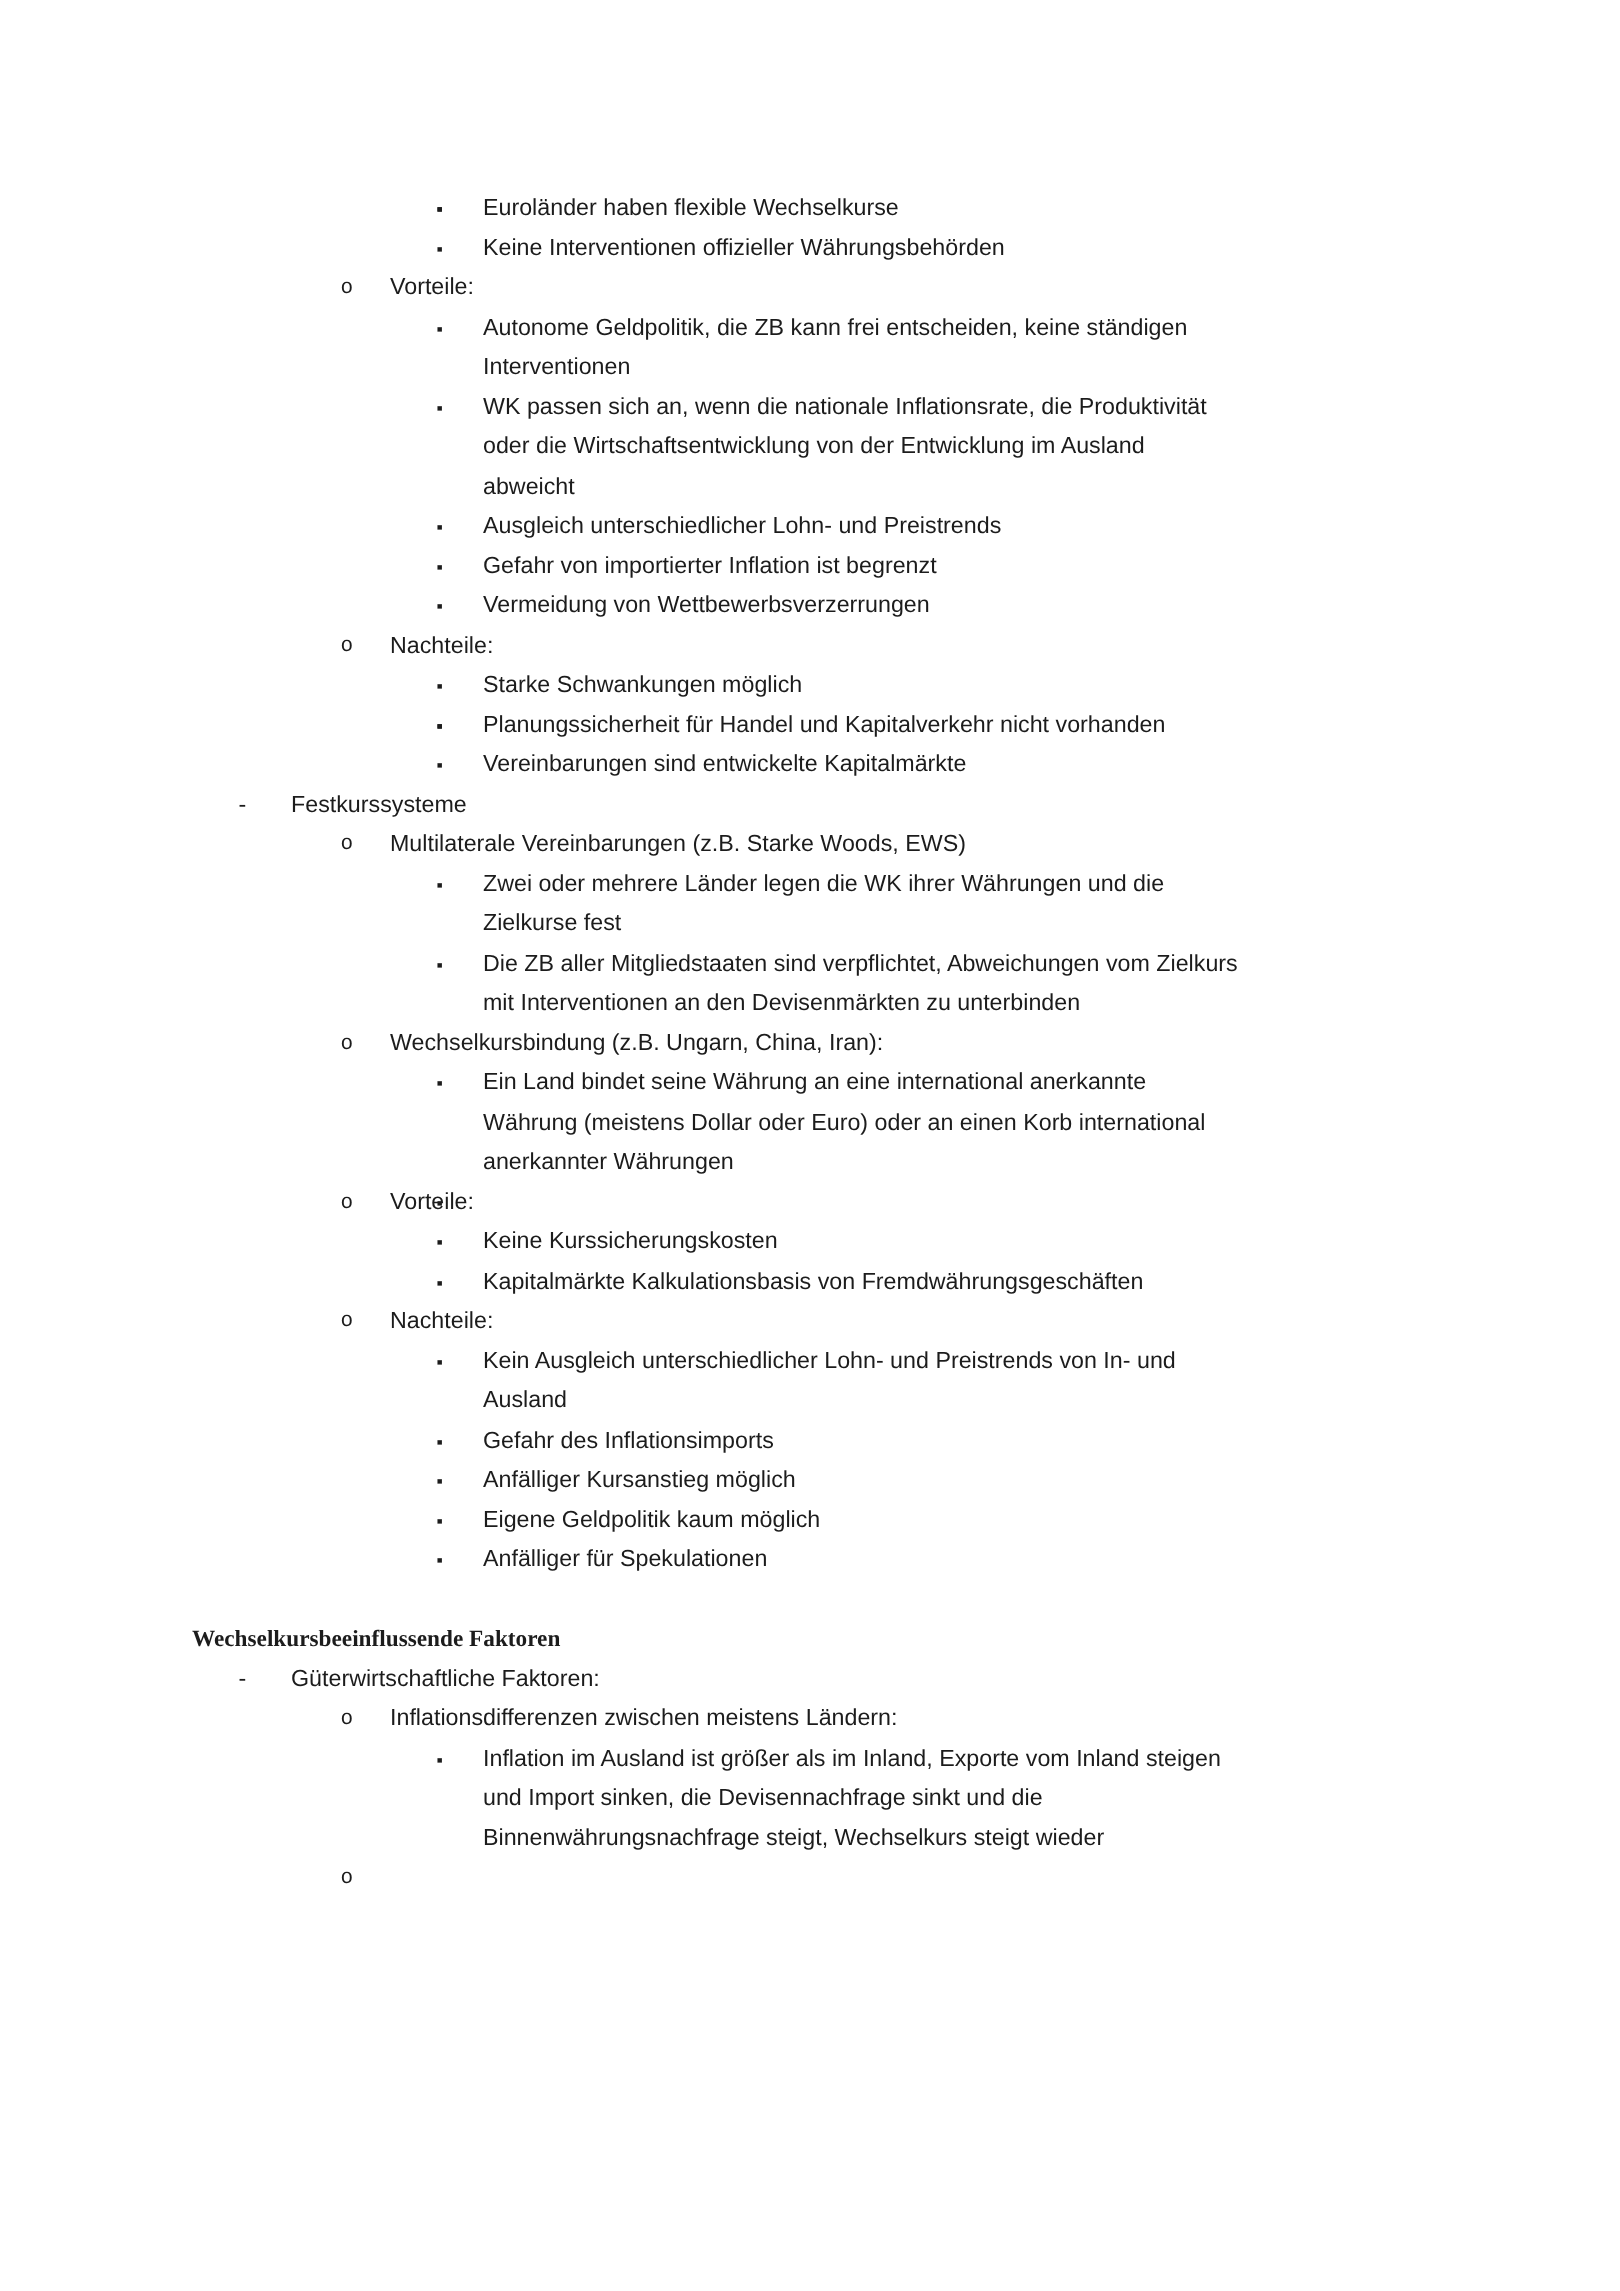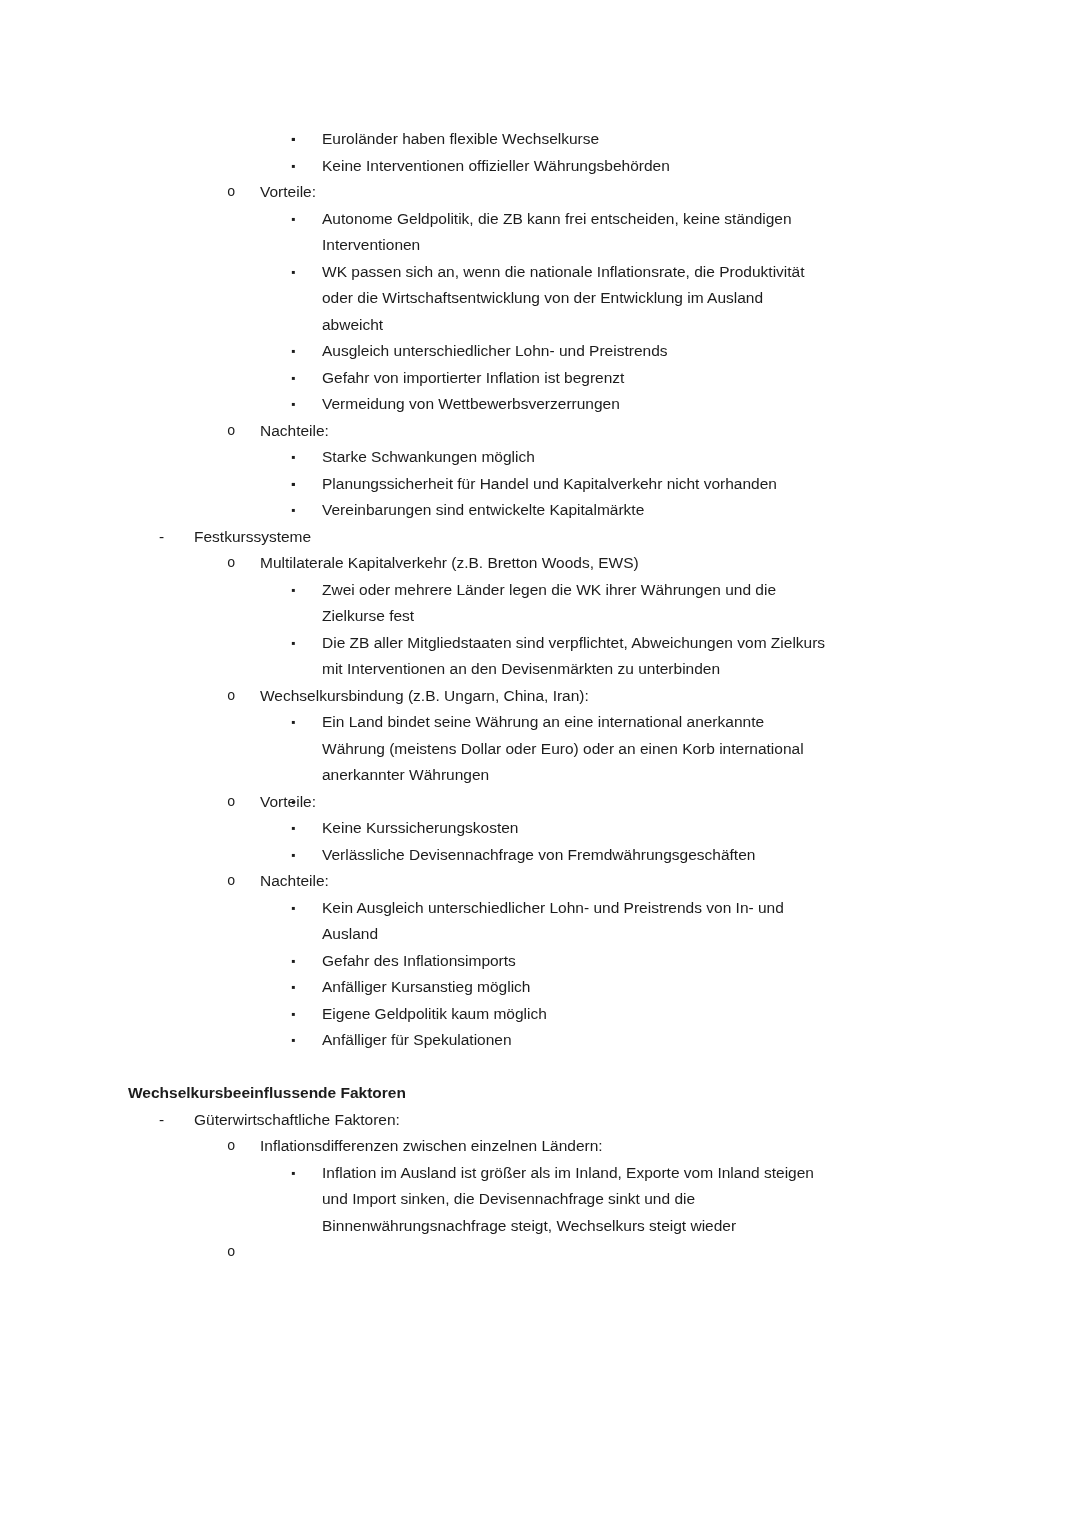--- a/index.html
+++ b/index.html
@@ -26,20 +26,21 @@
   }
   .row {
     position: relative;
   }
   .row .text {
     white-space: pre-line;
   }
   .row.heading {
     margin-top: 26.5px;
     font-weight: bold;
+    font-family: Liberation Serif, serif;
   }
   .row.level-1 { padding-left: 66px; }
   .row.level-2 { padding-left: 132px; }
   .row.level-3 { padding-left: 194px; }
   .marker {
     position: absolute;
     top: 0;
     display: inline-block;
     line-height: 26.5px;
   }
@@ -63,41 +64,41 @@
 abweicht</span></div>
       <div class="row bullet level-3"><span class="marker">▪</span><span class="text">Ausgleich unterschiedlicher Lohn- und Preistrends</span></div>
       <div class="row bullet level-3"><span class="marker">▪</span><span class="text">Gefahr von importierter Inflation ist begrenzt</span></div>
       <div class="row bullet level-3"><span class="marker">▪</span><span class="text">Vermeidung von Wettbewerbsverzerrungen</span></div>
       <div class="row bullet level-2"><span class="marker">o</span><span class="text">Nachteile:</span></div>
       <div class="row bullet level-3"><span class="marker">▪</span><span class="text">Starke Schwankungen möglich</span></div>
       <div class="row bullet level-3"><span class="marker">▪</span></div>
       <div class="row bullet level-3"><span class="marker">▪</span><span class="text">Planungssicherheit für Handel und Kapitalverkehr nicht vorhanden</span></div>
       <div class="row bullet level-3"><span class="marker">▪</span><span class="text">Vereinbarungen sind entwickelte Kapitalmärkte</span></div>
       <div class="row bullet level-1"><span class="marker">-</span><span class="text">Festkurssysteme</span></div>
-      <div class="row bullet level-2"><span class="marker">o</span><span class="text">Multilaterale Kapitalverkehr (z.B. Bretton Woods, EWS)</span></div>
+      <div class="row bullet level-2"><span class="marker">o</span><span class="text">Multilaterale Vereinbarungen (z.B. Starke Woods, EWS)</span></div>
       <div class="row bullet level-3"><span class="marker">▪</span><span class="text">Zwei oder mehrere Länder legen die WK ihrer Währungen und die
 Zielkurse fest</span></div>
       <div class="row bullet level-3"><span class="marker">▪</span><span class="text">Die ZB aller Mitgliedstaaten sind verpflichtet, Abweichungen vom Zielkurs
 mit Interventionen an den Devisenmärkten zu unterbinden</span></div>
       <div class="row bullet level-2"><span class="marker">o</span><span class="text">Wechselkursbindung (z.B. Ungarn, China, Iran):</span></div>
       <div class="row bullet level-3"><span class="marker">▪</span><span class="text">Ein Land bindet seine Währung an eine international anerkannte
 Währung (meistens Dollar oder Euro) oder an einen Korb international
 anerkannter Währungen</span></div>
       <div class="row bullet level-3"><span class="marker">▪</span></div>
       <div class="row bullet level-2"><span class="marker">o</span><span class="text">Vorteile:</span></div>
       <div class="row bullet level-3"><span class="marker">▪</span><span class="text">Keine Kurssicherungskosten</span></div>
-      <div class="row bullet level-3"><span class="marker">▪</span><span class="text">Verlässliche Devisennachfrage von Fremdwährungsgeschäften</span></div>
+      <div class="row bullet level-3"><span class="marker">▪</span><span class="text">Kapitalmärkte Kalkulationsbasis von Fremdwährungsgeschäften</span></div>
       <div class="row bullet level-2"><span class="marker">o</span><span class="text">Nachteile:</span></div>
       <div class="row bullet level-3"><span class="marker">▪</span><span class="text">Kein Ausgleich unterschiedlicher Lohn- und Preistrends von In- und
 Ausland</span></div>
       <div class="row bullet level-3"><span class="marker">▪</span><span class="text">Gefahr des Inflationsimports</span></div>
       <div class="row bullet level-3"><span class="marker">▪</span><span class="text">Anfälliger Kursanstieg möglich</span></div>
       <div class="row bullet level-3"><span class="marker">▪</span><span class="text">Eigene Geldpolitik kaum möglich</span></div>
       <div class="row bullet level-3"><span class="marker">▪</span><span class="text">Anfälliger für Spekulationen</span></div>
       <div class="row heading"><span class="text">Wechselkursbeeinflussende Faktoren</span></div>
       <div class="row bullet level-1"><span class="marker">-</span><span class="text">Güterwirtschaftliche Faktoren:</span></div>
-      <div class="row bullet level-2"><span class="marker">o</span><span class="text">Inflationsdifferenzen zwischen einzelnen Ländern:</span></div>
+      <div class="row bullet level-2"><span class="marker">o</span><span class="text">Inflationsdifferenzen zwischen meistens Ländern:</span></div>
       <div class="row bullet level-3"><span class="marker">▪</span><span class="text">Inflation im Ausland ist größer als im Inland, Exporte vom Inland steigen
 und Import sinken, die Devisennachfrage sinkt und die
 Binnenwährungsnachfrage steigt, Wechselkurs steigt wieder</span></div>
       <div class="row bullet level-2"><span class="marker">o</span></div>
     </div>
 </div>
 
 </body></html>

